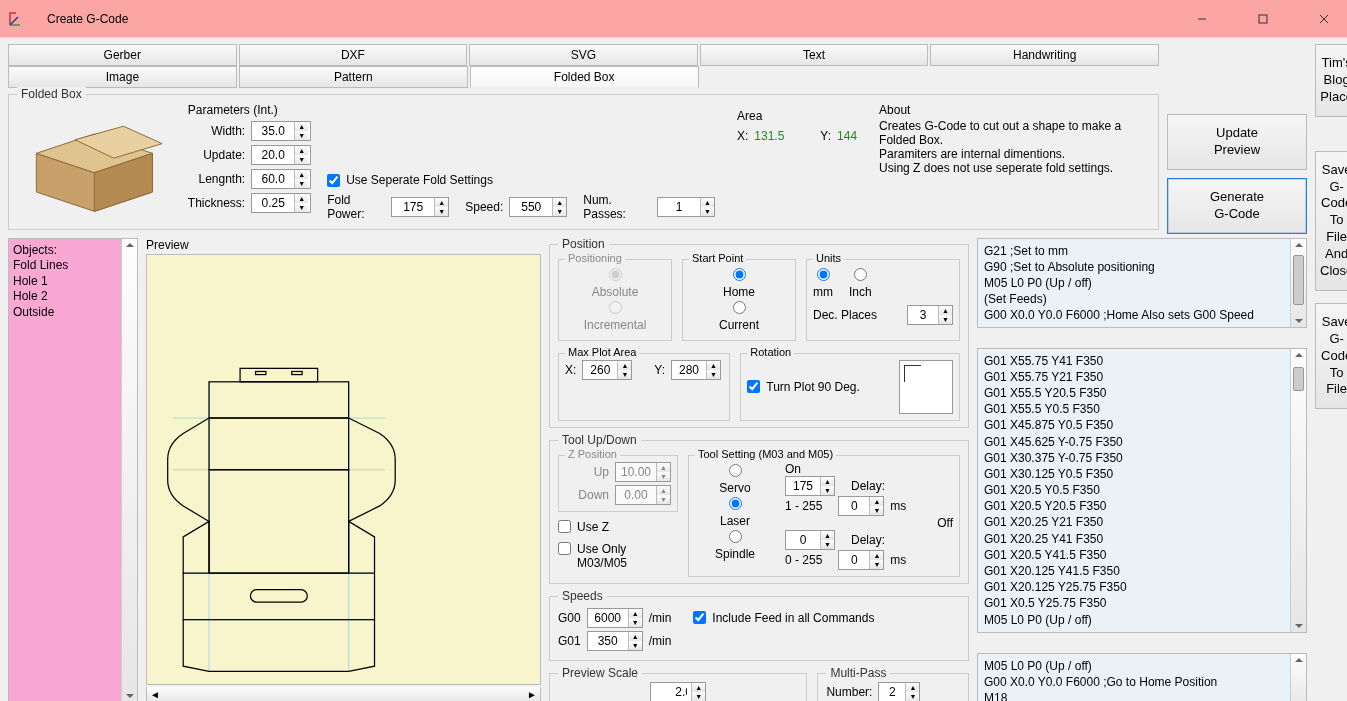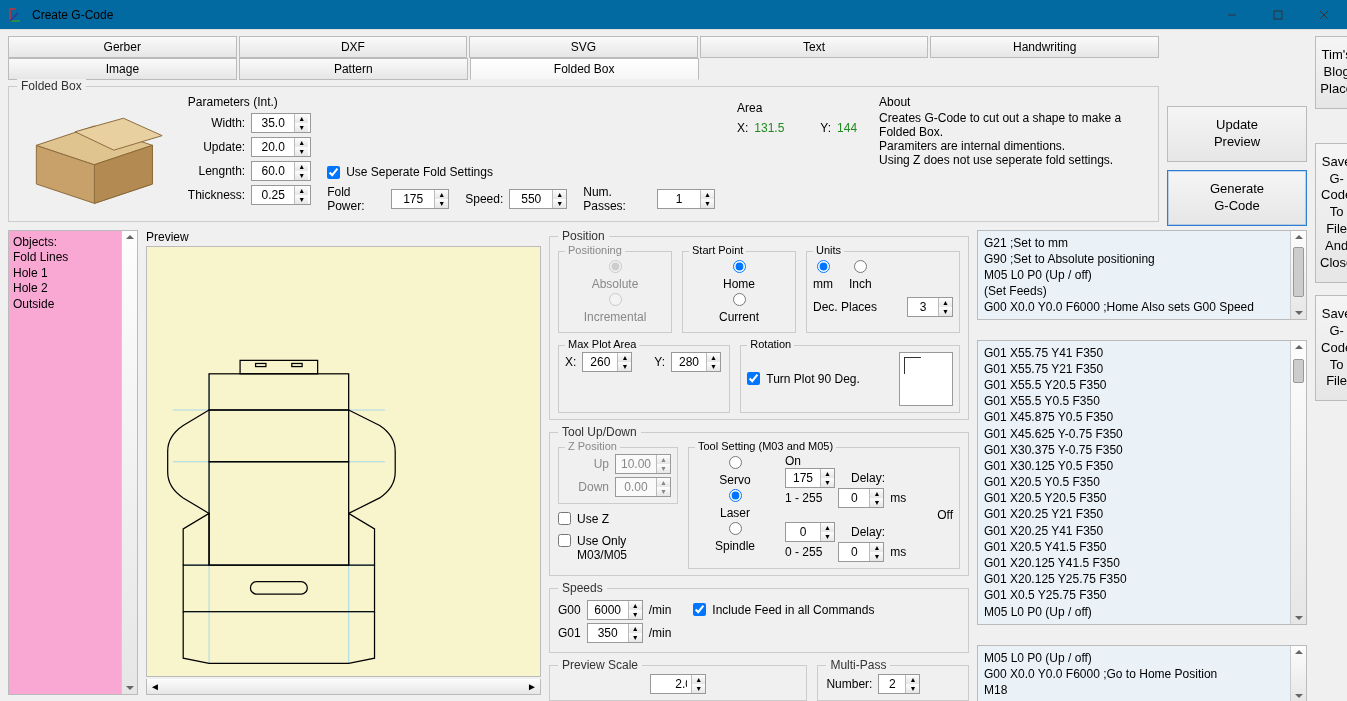--- a/index.html
+++ b/index.html
@@ -1,18 +1,18 @@
 <!DOCTYPE html>
 <html><head>
 <meta charset="utf-8">
 <style>
   * { box-sizing: border-box; margin: 0; padding: 0; font-family: "Segoe UI", Tahoma, sans-serif; font-size: 12px; }
   body { background: #f0f0f0; width: 1347px; height: 701px; overflow: hidden; }
 
-  .titlebar { background:#0369a1; height:30px; display:flex; align-items:center; border-bottom:1px solid #ddd; }
+  .titlebar { background:#fca5a5; height:38px; display:flex; align-items:center; border-bottom:1px solid #ddd;gap:15px; }
   .titlebar .icon { width:16px; height:16px; margin:0 8px; }
   .titlebar .title { flex:1; font-size:12px; }
   .titlebar .btn { width:46px; height:30px; display:flex; align-items:center; justify-content:center; }
 
   .app { display:flex; padding:6px 8px; gap:8px; height: calc(100% - 30px); }
   .leftcol { flex:1; display:flex; flex-direction:column; gap:4px; }
   .rightcol { width:162px; display:flex; flex-direction:column; gap:12px; }
 
   .tabrow { display:flex; gap:2px; }
   .tab { flex:1; background:linear-gradient(#fafafa,#e6e6e6); border:1px solid #bbb; text-align:center; padding:3px 0; cursor:pointer; }

